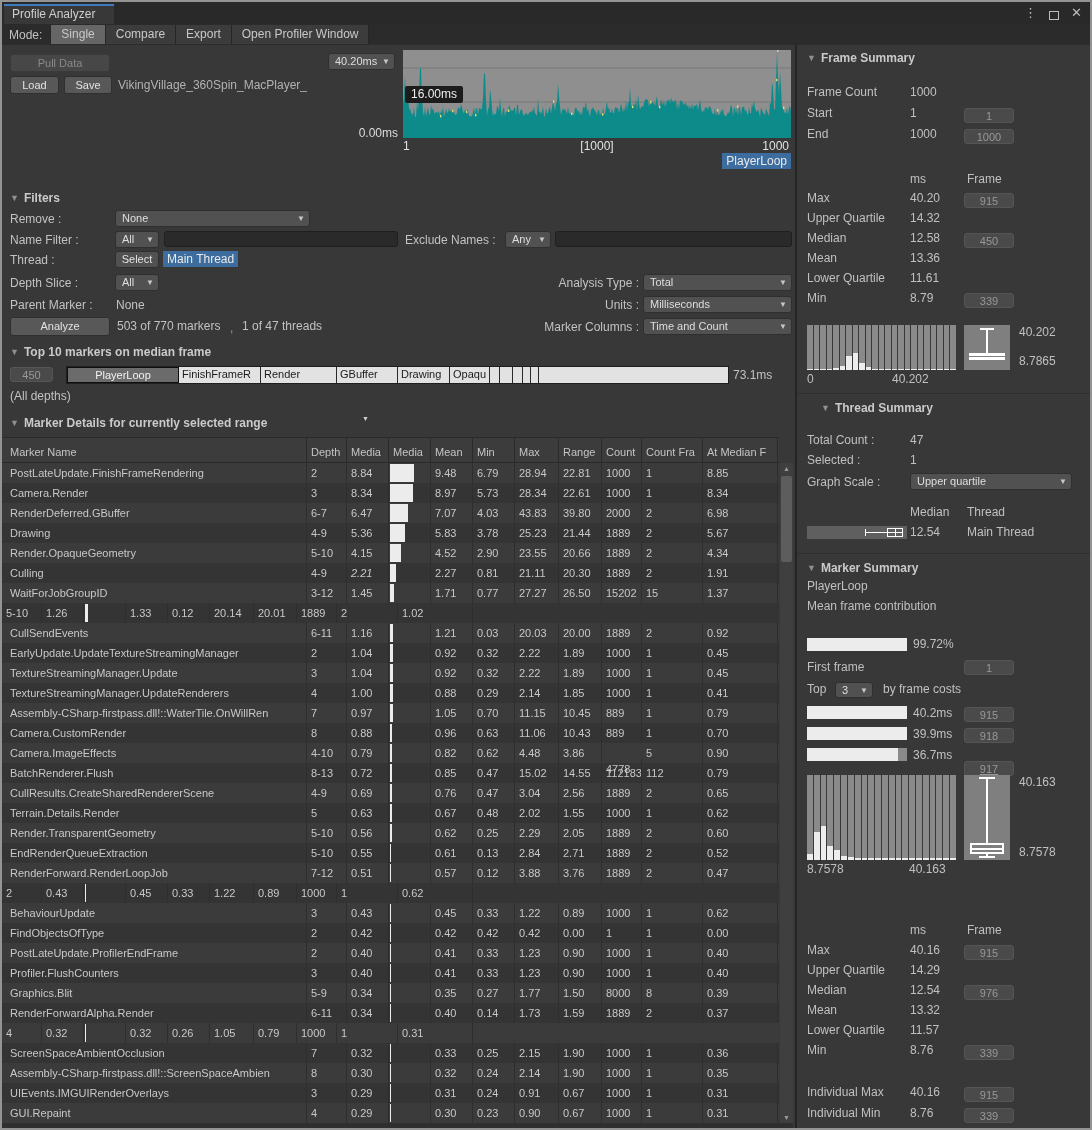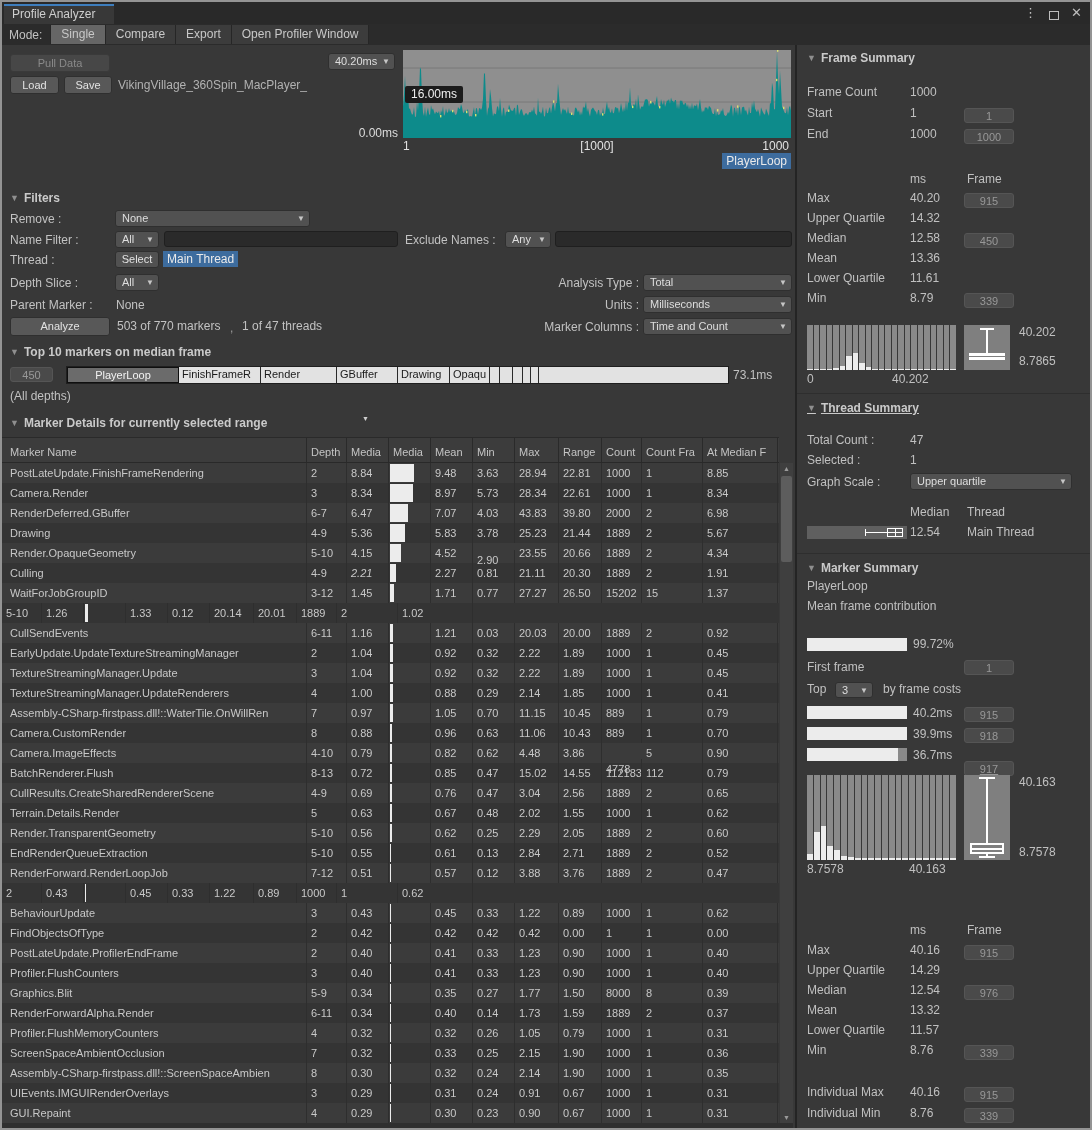--- a/index.html
+++ b/index.html
@@ -223,21 +223,21 @@
         <div id="sort-arrow">▼</div>
         <div id="rows">
             <div class="t-row">
               <div class="cell cname" style="width: 305px;">PostLateUpdate.FinishFrameRendering</div>
               <div class="cell" style="width: 40px;">2</div>
               <div class="cell" style="width: 42px;">8.84</div>
               <div class="cell cbar" style="width: 42px;">
                 <div class="mbar" style="width: 24px;"></div>
               </div>
               <div class="cell" style="width: 42px;">9.48</div>
-              <div class="cell" style="width: 42px;">3.63</div>
+              <div class="cell" style="width: 42px;">6.79</div>
               <div class="cell" style="width: 44px;">28.94</div>
               <div class="cell" style="width: 43px;">22.81</div>
               <div class="cell" style="width: 40px;">1000</div>
               <div class="cell" style="width: 61px;">1</div>
               <div class="cell" style="width: 75px;">8.85</div>
             </div>
             <div class="t-row">
               <div class="cell cname" style="width: 305px;">Camera.Render</div>
               <div class="cell" style="width: 40px;">3</div>
               <div class="cell" style="width: 42px;">8.34</div>
@@ -283,21 +283,21 @@
               <div class="cell" style="width: 75px;">5.67</div>
             </div>
             <div class="t-row">
               <div class="cell cname" style="width: 305px;">Render.OpaqueGeometry</div>
               <div class="cell" style="width: 40px;">5-10</div>
               <div class="cell" style="width: 42px;">4.15</div>
               <div class="cell cbar" style="width: 42px;">
                 <div class="mbar" style="width: 11px;"></div>
               </div>
               <div class="cell" style="width: 42px;">4.52</div>
-              <div class="cell" style="width: 42px; margin-top: 7px;">2.90</div>
+              <div class="cell" style="width: 42px;">2.90</div>
               <div class="cell" style="width: 44px;">23.55</div>
               <div class="cell" style="width: 43px;">20.66</div>
               <div class="cell" style="width: 40px;">1889</div>
               <div class="cell" style="width: 61px;">2</div>
               <div class="cell" style="width: 75px;">4.34</div>
             </div>
             <div class="t-row">
               <div class="cell cname" style="width: 305px;">Culling</div>
               <div class="cell" style="width: 40px;">4-9</div>
               <div class="cell" style="width: 42px; font-style: italic;">2.21</div>
@@ -634,21 +634,20 @@
               </div>
               <div class="cell" style="width: 42px;">0.40</div>
               <div class="cell" style="width: 42px;">0.14</div>
               <div class="cell" style="width: 44px;">1.73</div>
               <div class="cell" style="width: 43px;">1.59</div>
               <div class="cell" style="width: 40px;">1889</div>
               <div class="cell" style="width: 61px;">2</div>
               <div class="cell" style="width: 75px;">0.37</div>
             </div>
             <div class="t-row">
-              <div class="cell cname" style="width: 305px;">Profiler.FlushMemoryCounters</div>
               <div class="cell" style="width: 40px;">4</div>
               <div class="cell" style="width: 42px;">0.32</div>
               <div class="cell cbar" style="width: 42px;">
                 <div class="mbar" style="width: 1px;"></div>
               </div>
               <div class="cell" style="width: 42px;">0.32</div>
               <div class="cell" style="width: 42px;">0.26</div>
               <div class="cell" style="width: 44px;">1.05</div>
               <div class="cell" style="width: 43px;">0.79</div>
               <div class="cell" style="width: 40px;">1000</div>
@@ -856,21 +855,21 @@
             <div style="position:absolute;left:5px;right:5px;top:28px;height:7px;background:#fff;"></div>
             <div style="position:absolute;left:5px;right:5px;top:31px;height:1px;background:#7f7f7f;"></div>
           </div>
         <span style="position:absolute;left:222px;top:0;">40.202</span>
         <span style="position:absolute;left:222px;top:29px;">8.7865</span>
         <span style="position:absolute;left:10px;top:47px;">0</span>
         <span style="position:absolute;left:95px;top:47px;">40.202</span>
       </div>
 
       <div class="divider" style="top:348px;"></div>
-      <div class="sec-h" style="left:10px;top:356px;text-decoration:underline;"><span class="fold">▼</span><span>Thread Summary</span></div>
+      <div class="sec-h" style="left:24px;top:356px;"><span class="fold">▼</span><span>Thread Summary</span></div>
       <div style="position:absolute;left:0;right:0;top:388px;height:20px;">
         <span class="r-label">Total Count :</span>
         <span class="r-val">47</span>
       </div>
       <div style="position:absolute;left:0;right:0;top:408px;height:20px;">
         <span class="r-label">Selected :</span>
         <span class="r-val">1</span>
       </div>
       <div style="position:absolute;left:0;right:0;top:428px;height:22px;">
         <span class="r-label" style="top:2px;">Graph Scale :</span>

